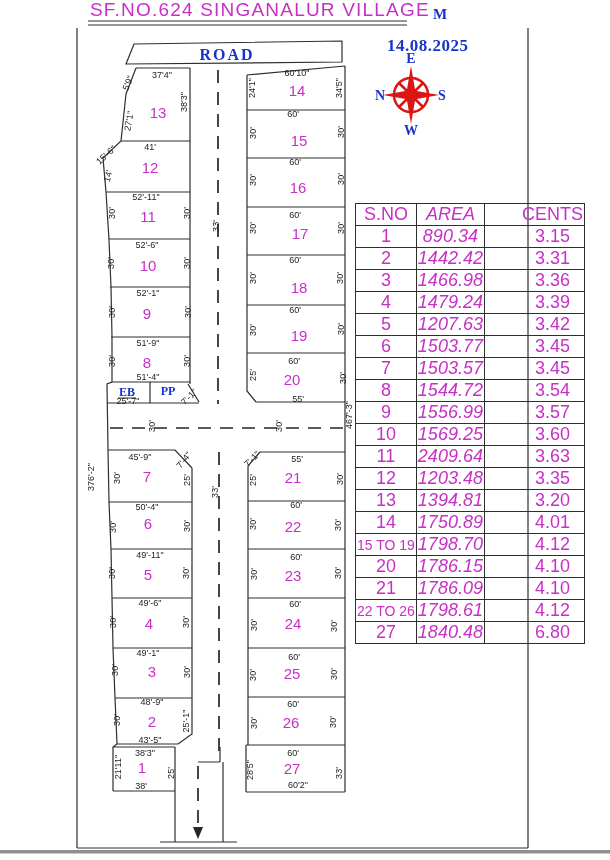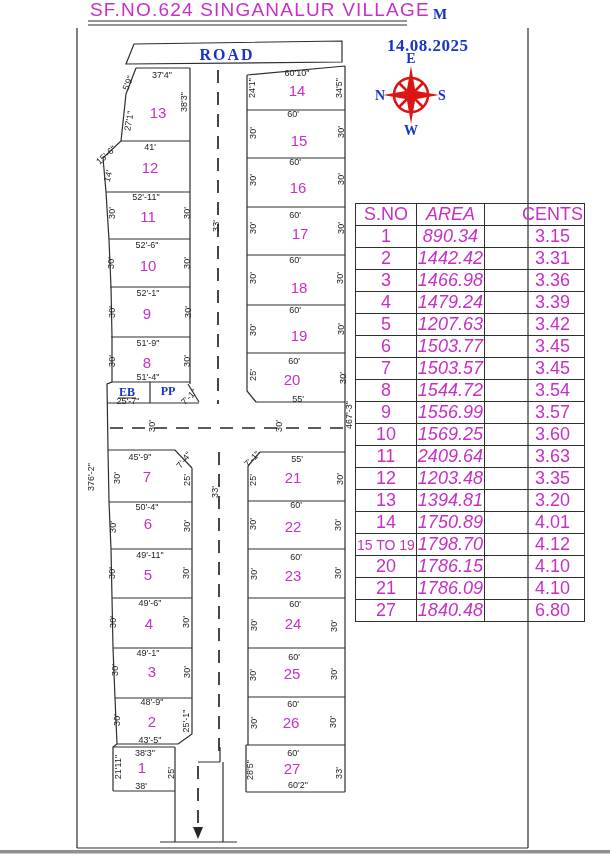--- a/index.html
+++ b/index.html
@@ -282,19 +282,24 @@
           <td>20</td>
           <td>1786.15</td>
           <td>4.10</td>
         </tr>
         <tr>
           <td>21</td>
           <td>1786.09</td>
           <td>4.10</td>
         </tr>
         <tr>
+          <td class="mg">22 TO 26</td>
+          <td>1798.61</td>
+          <td>4.12</td>
+        </tr>
+        <tr>
           <td>27</td>
           <td>1840.48</td>
           <td>6.80</td>
         </tr>
       </tbody>
     </table>
 </div>
 
 </body></html>

